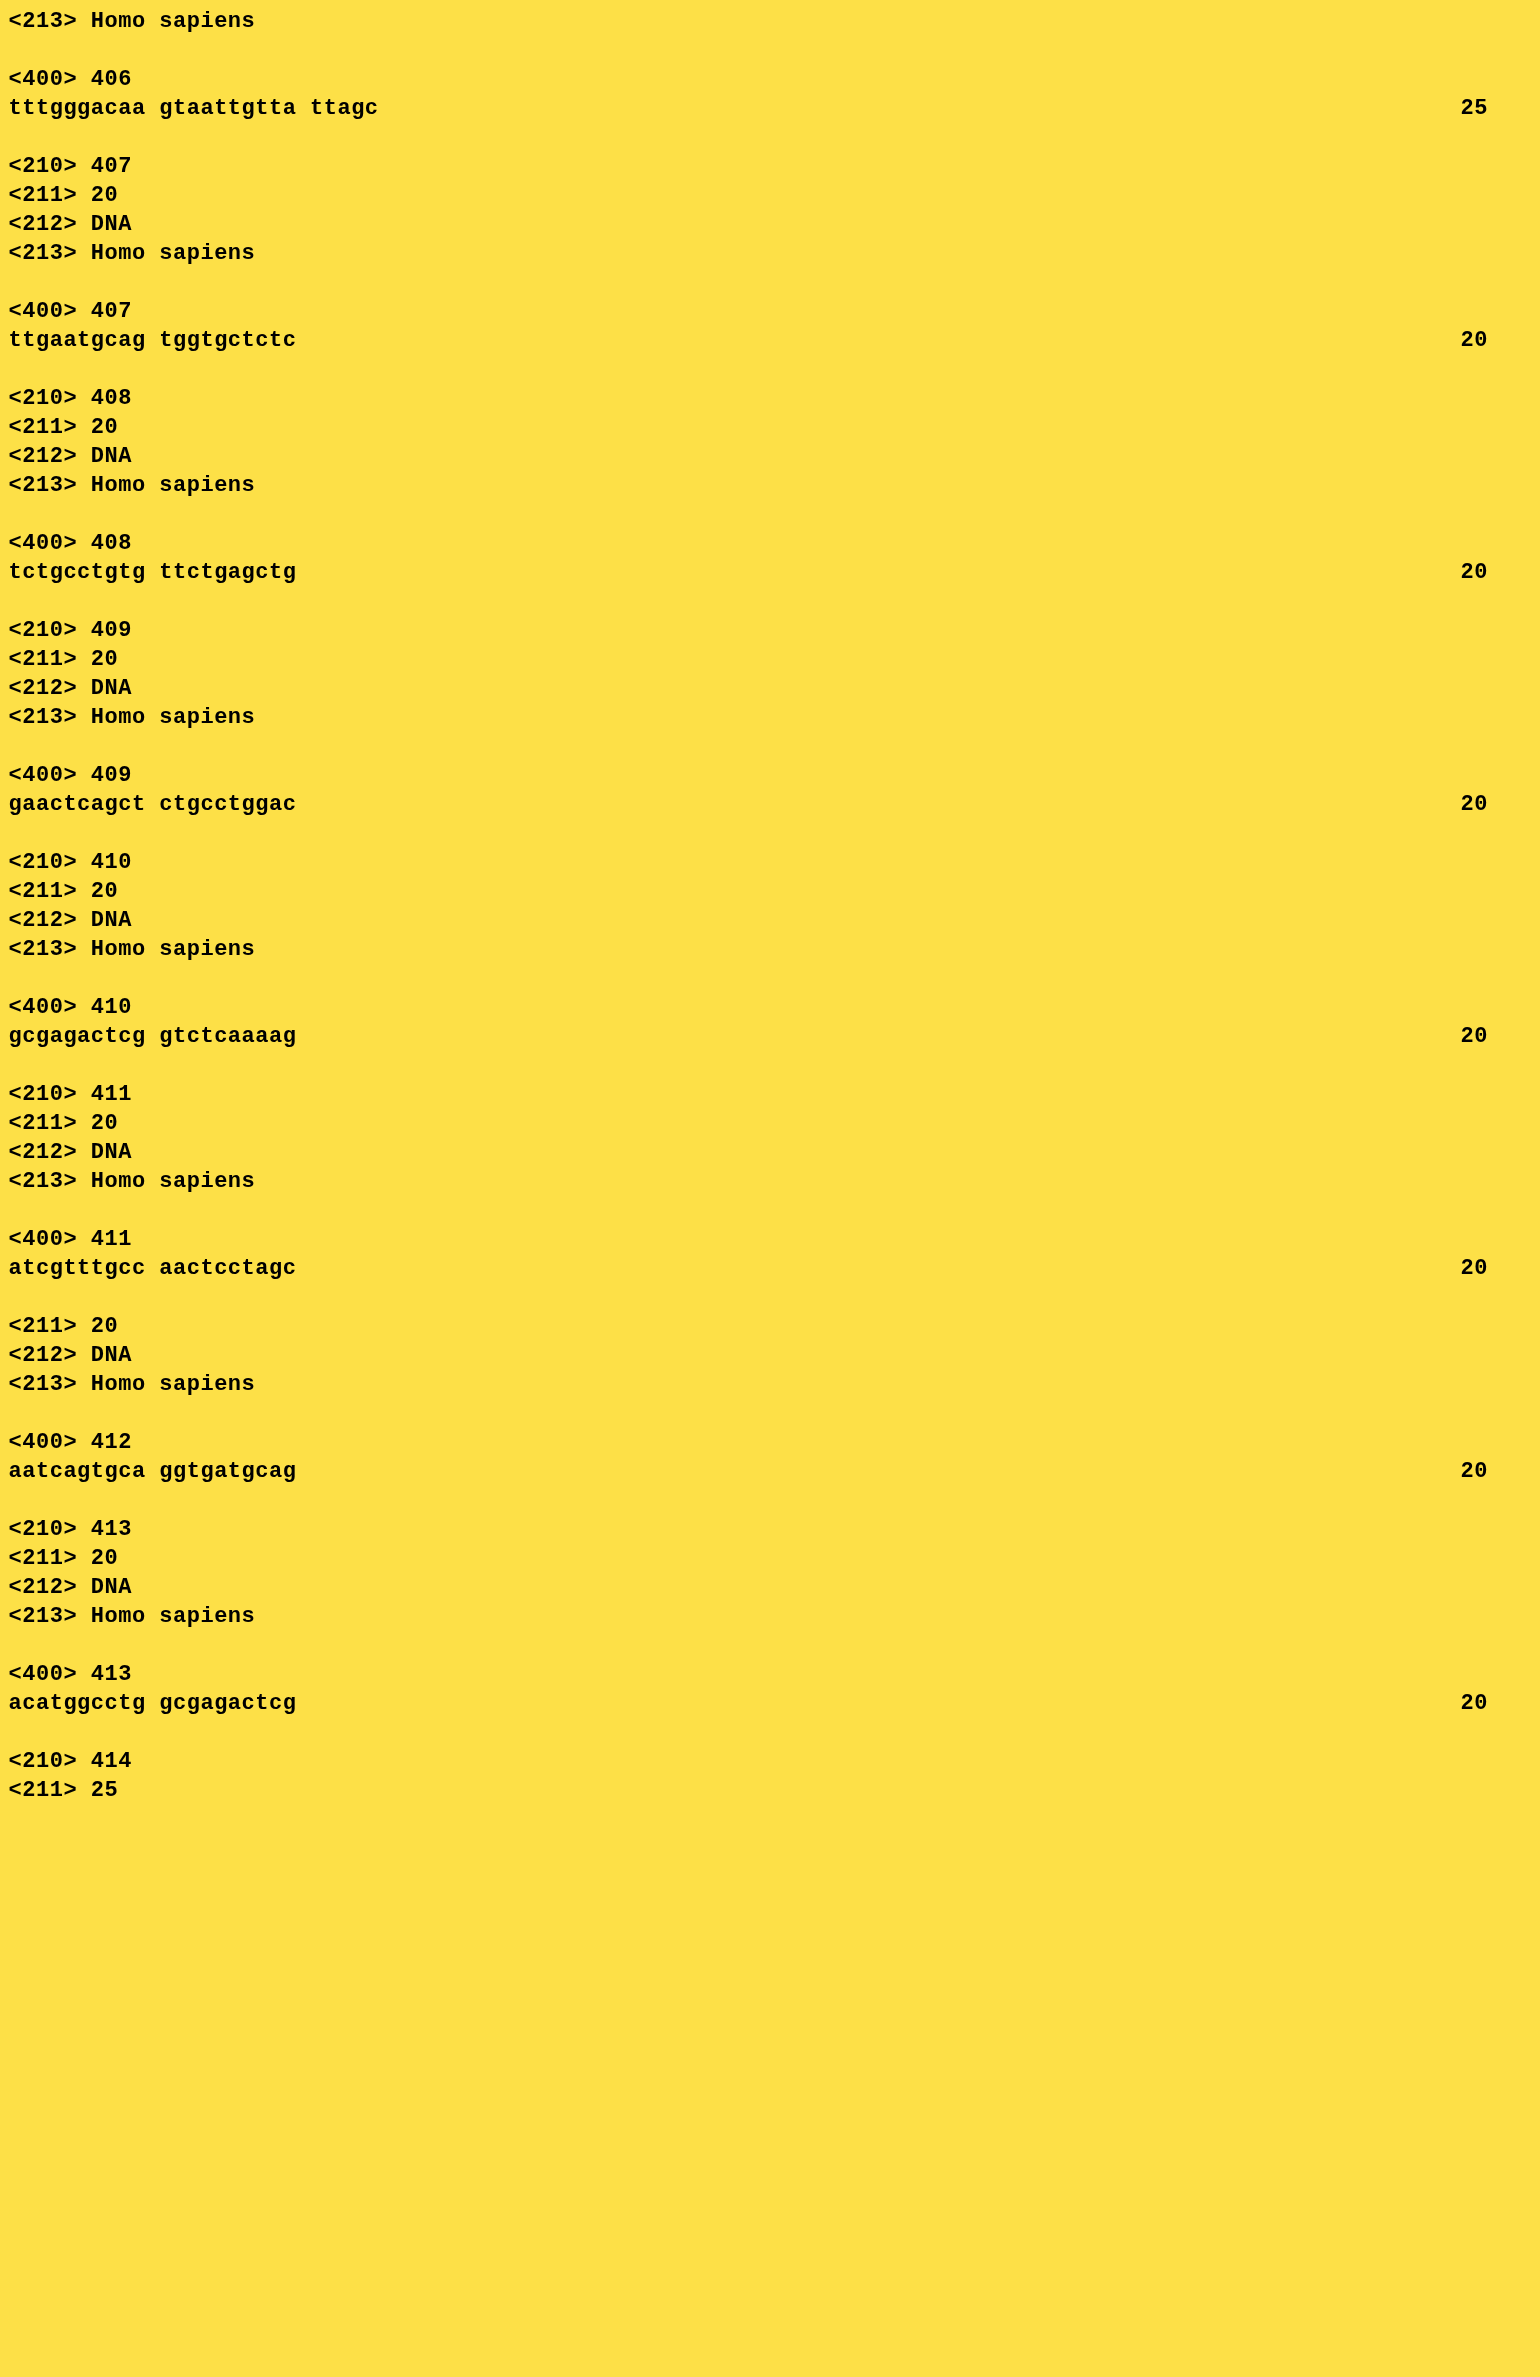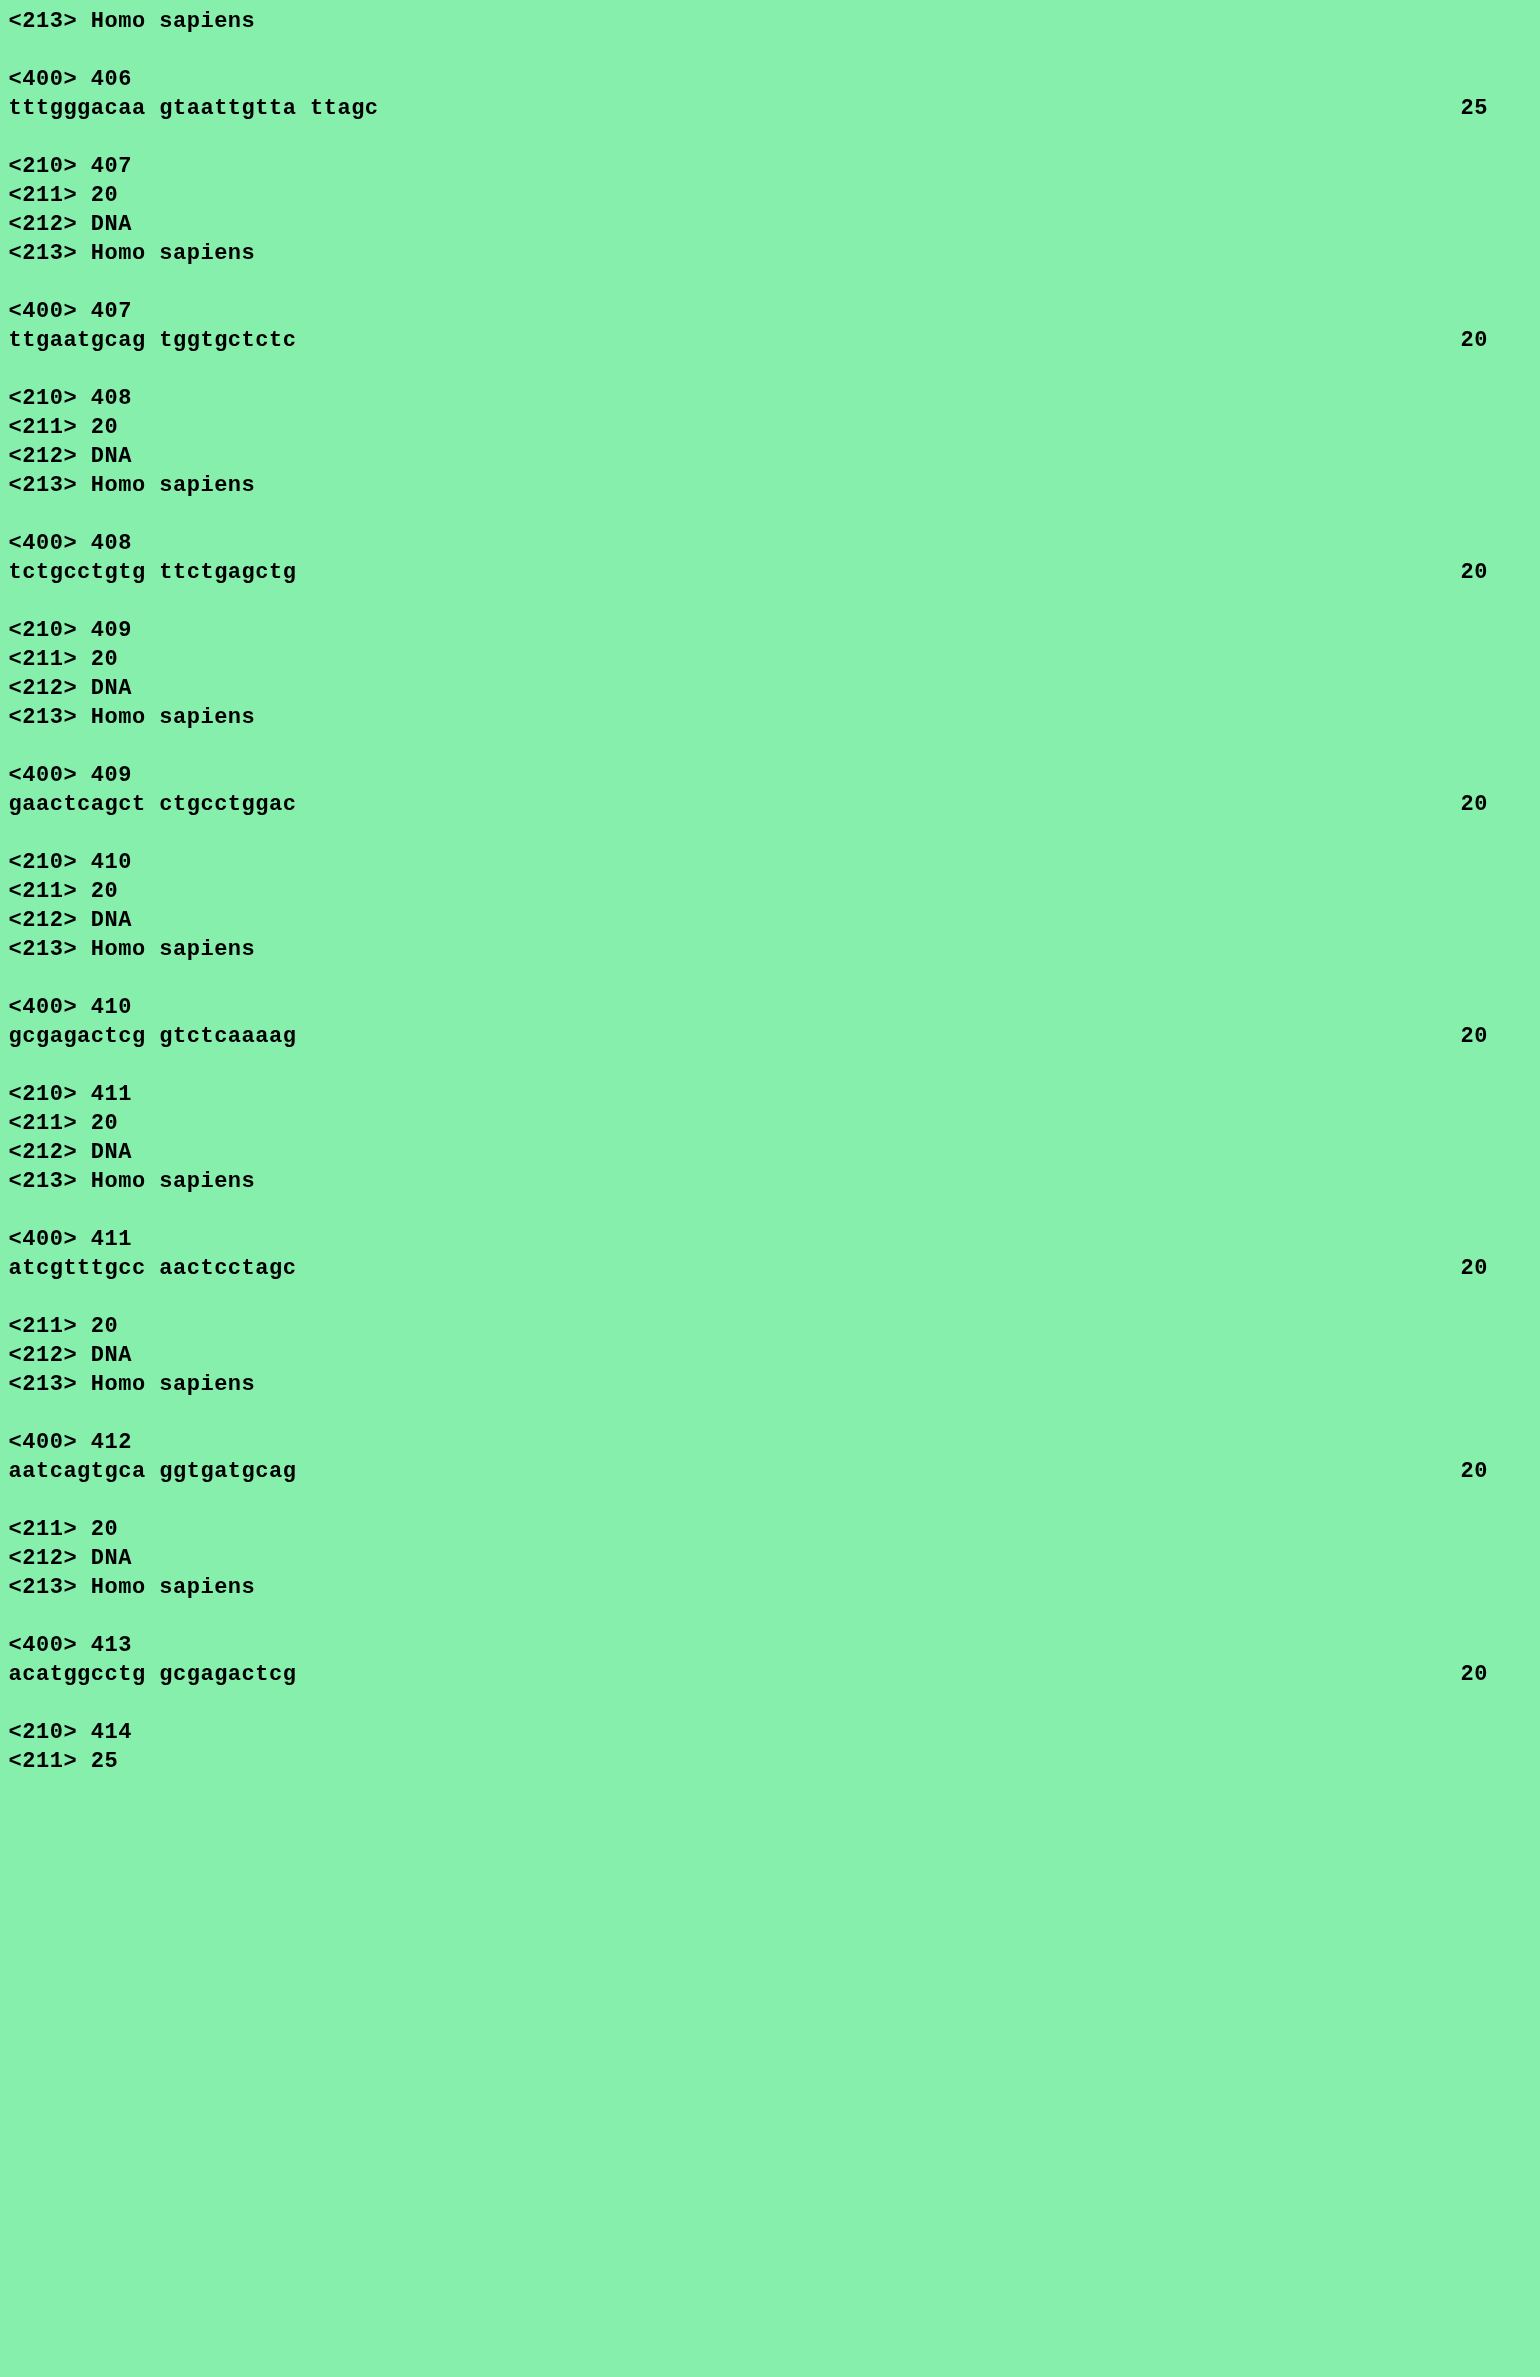--- a/index.html
+++ b/index.html
@@ -3,21 +3,21 @@
 <meta charset="utf-8">
 <style>
   html, body {
     margin: 0;
     padding: 0;
     background: #ffffff;
   }
   .page {
     width: 1540px;
     height: 2377px;
-    background: #86efac;
+    background: #fde047;
     position: relative;
     box-sizing: border-box;
     padding: 7px 52px 0 8.6px;
     font-family: "Liberation Mono", "DejaVu Sans Mono", monospace;
   }
   .seq-listing {
     font-family: "Liberation Mono", "DejaVu Sans Mono", monospace;
     font-size: 22px;
     line-height: 29px;
     color: #000000;
@@ -93,20 +93,21 @@
       <div class="line"><span class="txt">&lt;400&gt; 411</span></div>
       <div class="line"><span class="txt">atcgtttgcc aactcctagc</span><span class="num">20</span></div>
       <div class="line blank"><span class="txt"></span></div>
       <div class="line"><span class="txt">&lt;211&gt; 20</span></div>
       <div class="line"><span class="txt">&lt;212&gt; DNA</span></div>
       <div class="line"><span class="txt">&lt;213&gt; Homo sapiens</span></div>
       <div class="line blank"><span class="txt"></span></div>
       <div class="line"><span class="txt">&lt;400&gt; 412</span></div>
       <div class="line"><span class="txt">aatcagtgca ggtgatgcag</span><span class="num">20</span></div>
       <div class="line blank"><span class="txt"></span></div>
+      <div class="line"><span class="txt">&lt;210&gt; 413</span></div>
       <div class="line"><span class="txt">&lt;211&gt; 20</span></div>
       <div class="line"><span class="txt">&lt;212&gt; DNA</span></div>
       <div class="line"><span class="txt">&lt;213&gt; Homo sapiens</span></div>
       <div class="line blank"><span class="txt"></span></div>
       <div class="line"><span class="txt">&lt;400&gt; 413</span></div>
       <div class="line"><span class="txt">acatggcctg gcgagactcg</span><span class="num">20</span></div>
       <div class="line blank"><span class="txt"></span></div>
       <div class="line"><span class="txt">&lt;210&gt; 414</span></div>
       <div class="line"><span class="txt">&lt;211&gt; 25</span></div>
     </div>

